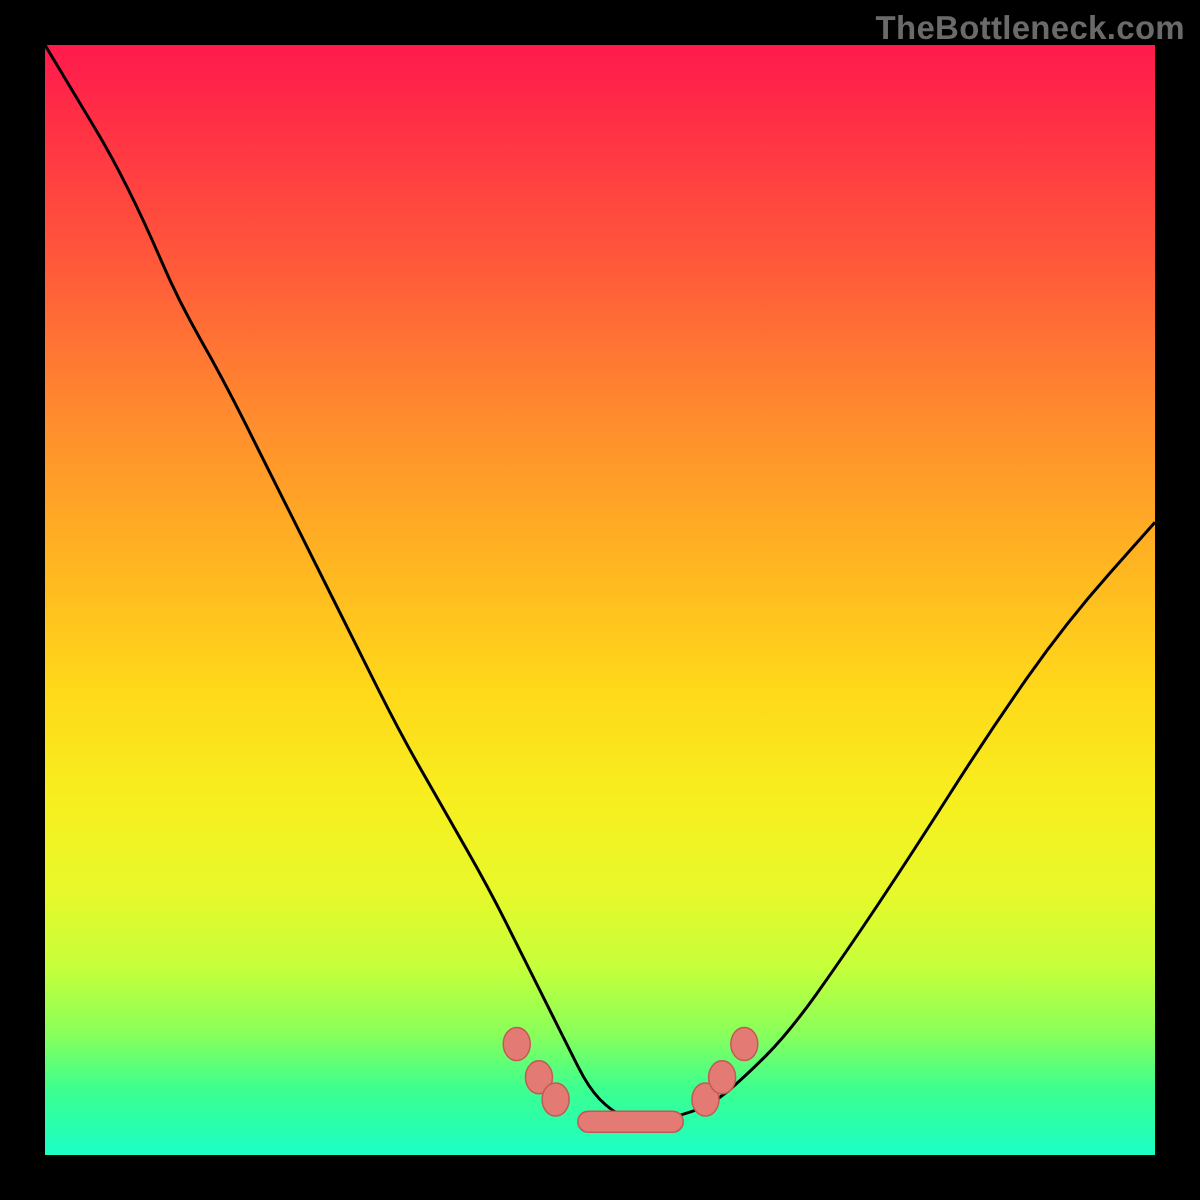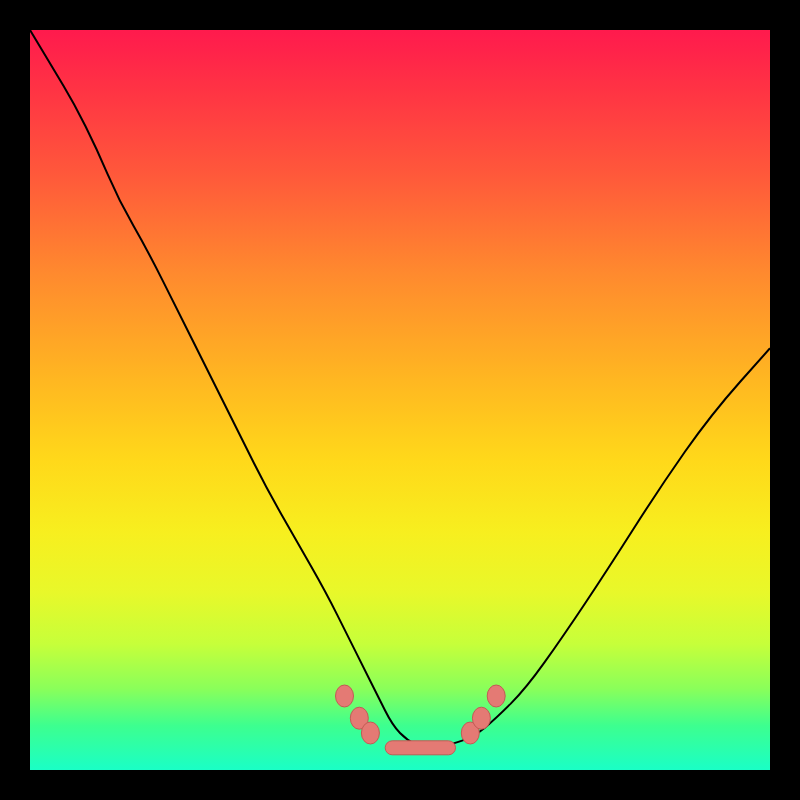--- a/index.html
+++ b/index.html
@@ -84,13 +84,14 @@
       <g id="dots">
           <ellipse cx="314.5" cy="666.0" rx="9" ry="11" class="dot"></ellipse>
           <ellipse cx="329.3" cy="688.2" rx="9" ry="11" class="dot"></ellipse>
           <ellipse cx="340.4" cy="703.0" rx="9" ry="11" class="dot"></ellipse>
           <ellipse cx="440.3" cy="703.0" rx="9" ry="11" class="dot"></ellipse>
           <ellipse cx="451.4" cy="688.2" rx="9" ry="11" class="dot"></ellipse>
           <ellipse cx="466.2" cy="666.0" rx="9" ry="11" class="dot"></ellipse>
         </g>
     </svg>
   </div>
+  <div class="watermark">TheBottleneck.com</div>
 </div>
 
 </body></html>

